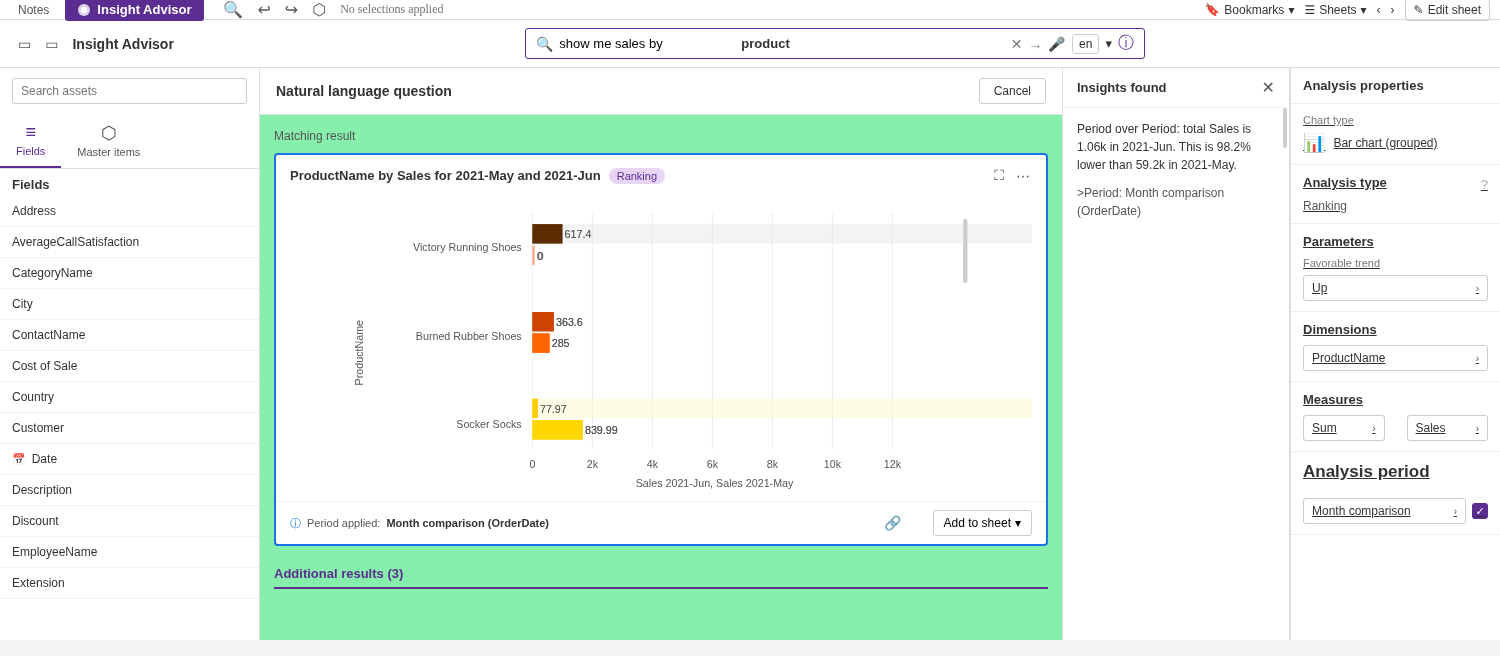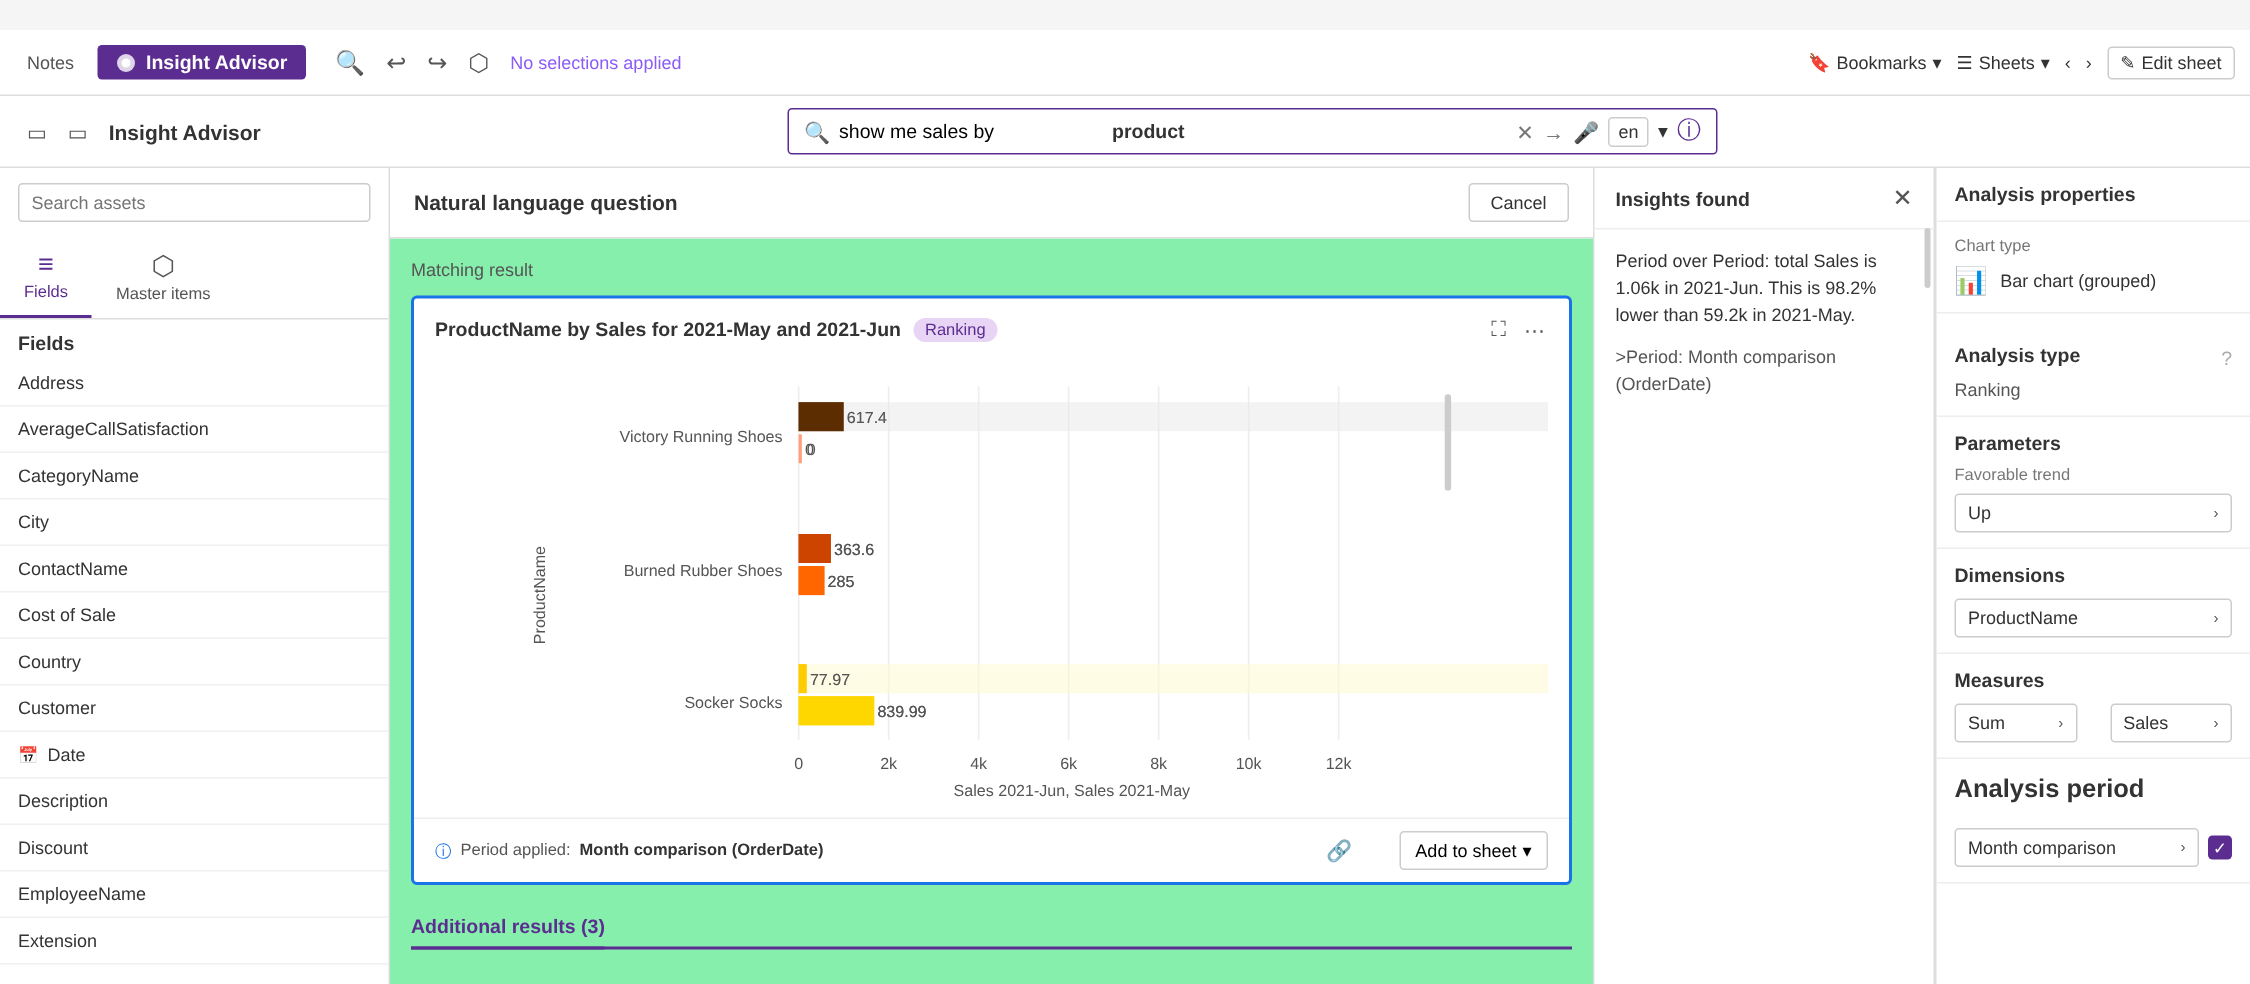--- a/index.html
+++ b/index.html
@@ -1,25 +1,25 @@
 <!DOCTYPE html>
 <html><head>
   <meta charset="utf-8">
   <style>
     * { box-sizing: border-box; margin: 0; padding: 0; }
     body { font-family: -apple-system, BlinkMacSystemFont, 'Segoe UI', sans-serif; font-size: 13px; background: #f5f5f5; color: #333; height: 656px; overflow: hidden; }
 
     
-    .topbar { display: flex; align-items: center; height: 44px; background: #fff; border-bottom: 1px solid #ddd; padding: 0 10px; gap: 8px; margin-top: 20px; }
+    .topbar { display: flex; align-items: center; height: 20px; background: #fff; border-bottom: 1px solid #ddd; padding: 0 10px; gap: 8px; }
     .topbar-notes { background: none; border: none; font-size: 12px; color: #555; cursor: pointer; padding: 4px 8px; }
     .topbar-insight { background: #5c2d91; color: #fff; border: none; font-size: 13px; font-weight: 600; border-radius: 3px; padding: 4px 12px; cursor: pointer; display: flex; align-items: center; gap: 6px; }
     .topbar-insight svg { fill: #fff; }
     .topbar-icons { display: flex; align-items: center; gap: 6px; margin-left: 8px; }
     .topbar-icon-btn { background: none; border: none; cursor: pointer; color: #555; font-size: 16px; padding: 2px 4px; }
-    .selections-label { font-size: 12px; color: #8b5cf6; margin-left: 4px; }
+    .selections-label { font-size: 12px; color: #737373; margin-left: 4px; font-family: Liberation Serif, serif; }
     .topbar-right { margin-left: auto; display: flex; align-items: center; gap: 10px; }
     .topbar-right-btn { background: none; border: none; cursor: pointer; font-size: 12px; color: #333; display: flex; align-items: center; gap: 4px; }
     .topbar-right-btn.edit { border: 1px solid #ccc; padding: 3px 8px; border-radius: 3px; }
 
     
     .secondbar { display: flex; align-items: center; height: 48px; background: #fff; border-bottom: 1px solid #ddd; padding: 0 14px; gap: 10px; }
     .secondbar-icons { display: flex; gap: 6px; }
     .secondbar-icon { background: none; border: none; cursor: pointer; font-size: 14px; color: #555; padding: 4px; border-radius: 3px; }
     .secondbar-title { font-size: 14px; font-weight: 600; color: #333; }
     .search-bar { display: flex; align-items: center; flex: 1; max-width: 620px; border: 1.5px solid #5c2d91; border-radius: 3px; padding: 4px 10px; background: #fff; gap: 6px; margin: 0 auto; }
@@ -79,21 +79,21 @@
     .insights-panel { width: 228px; background: #fff; border-left: 1px solid #ddd; border-right: 1px solid #ddd; padding: 0; display: flex; flex-direction: column; overflow: hidden; position: relative; }
     .insights-header { display: flex; align-items: center; justify-content: space-between; padding: 10px 14px; border-bottom: 1px solid #eee; }
     .insights-title { font-size: 13px; font-weight: 700; color: #333; }
     .insights-close { background: none; border: none; cursor: pointer; font-size: 16px; color: #555; }
     .insights-body { padding: 12px 14px; font-size: 12px; color: #333; line-height: 1.5; flex: 1; overflow-y: auto; }
     .insights-period { margin-top: 10px; color: #555; font-size: 12px; cursor: pointer; }
 
     
     .analysis-panel { width: 210px; background: #fff; border-left: 1px solid #ddd; display: flex; flex-direction: column; overflow-y: auto; }
     .analysis-panel-header { font-size: 13px; font-weight: 700; padding: 10px 12px; border-bottom: 1px solid #eee; color: #333; }
-    .analysis-section { border-bottom: 1px solid #eee; padding: 10px 12px; }
+    .analysis-section { border-bottom: 1px solid #eee; padding: 10px 12px; text-decoration: underline; }
     .analysis-section-label { font-size: 11px; color: #777; margin-bottom: 6px; display: flex; align-items: center; gap: 4px; }
     .chart-type-row { display: flex; align-items: center; gap: 8px; }
     .chart-type-icon { color: #5c2d91; font-size: 18px; }
     .chart-type-text { font-size: 12px; color: #333; font-weight: 500; }
     .analysis-type-label { font-size: 13px; font-weight: 700; color: #333; margin-bottom: 4px; }
     .analysis-type-value { font-size: 12px; color: #555; }
     .help-icon { color: #aaa; font-size: 13px; cursor: pointer; }
     .param-label { font-size: 13px; font-weight: 700; color: #333; margin-bottom: 8px; }
     .param-dropdown { display: flex; align-items: center; justify-content: space-between; border: 1px solid #ccc; border-radius: 3px; padding: 5px 8px; font-size: 12px; cursor: pointer; }
     .param-dropdown-value { color: #333; }
@@ -354,21 +354,21 @@
       <div class="analysis-section-label">
         <span>Chart type</span>
       </div>
       <div class="chart-type-row">
         <span class="chart-type-icon">📊</span>
         <span class="chart-type-text">Bar chart (grouped)</span>
       </div>
     </div>
 
     <div class="analysis-section">
-      <div style="display:flex; align-items:center; justify-content:space-between; margin-bottom:4px;margin-top:10px;">
+      <div style="display:flex; align-items:center; justify-content:space-between; margin-bottom:4px;">
         <span class="analysis-type-label">Analysis type</span>
         <span class="help-icon">?</span>
       </div>
       <span class="analysis-type-value">Ranking</span>
     </div>
 
     <div class="analysis-section">
       <div class="param-label">Parameters</div>
       <div style="font-size:11px; color:#777; margin-bottom:6px;">Favorable trend</div>
       <div class="param-dropdown">

